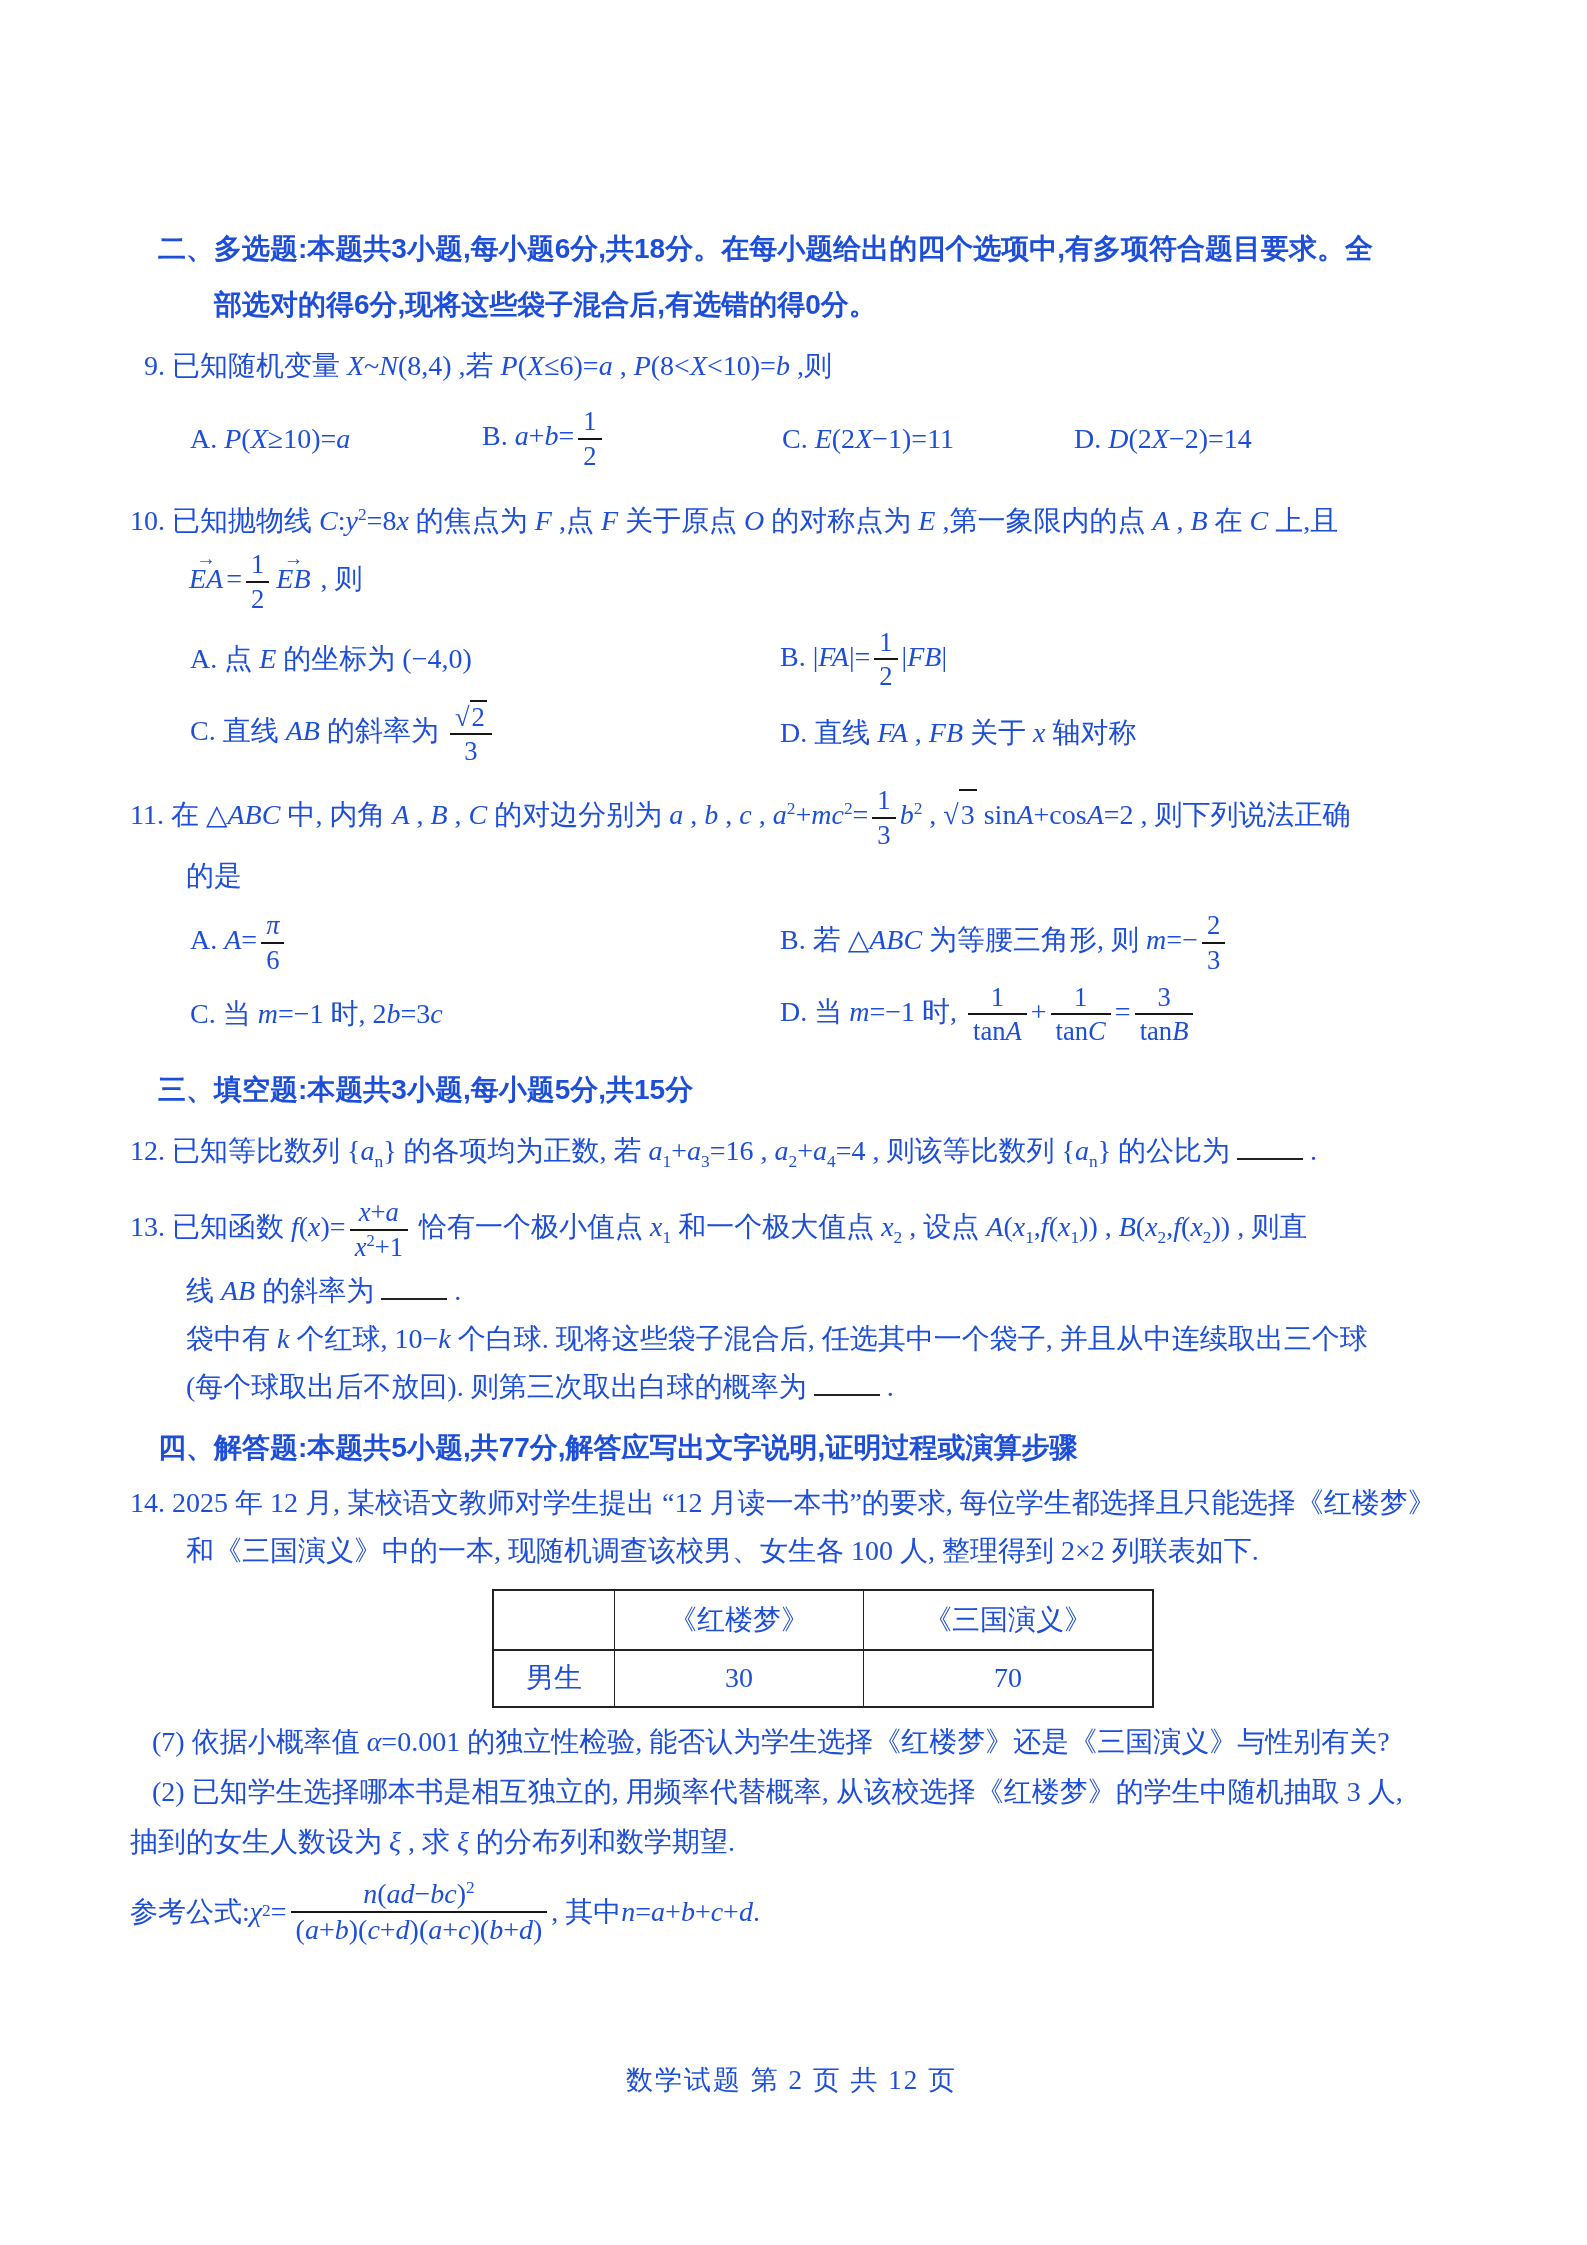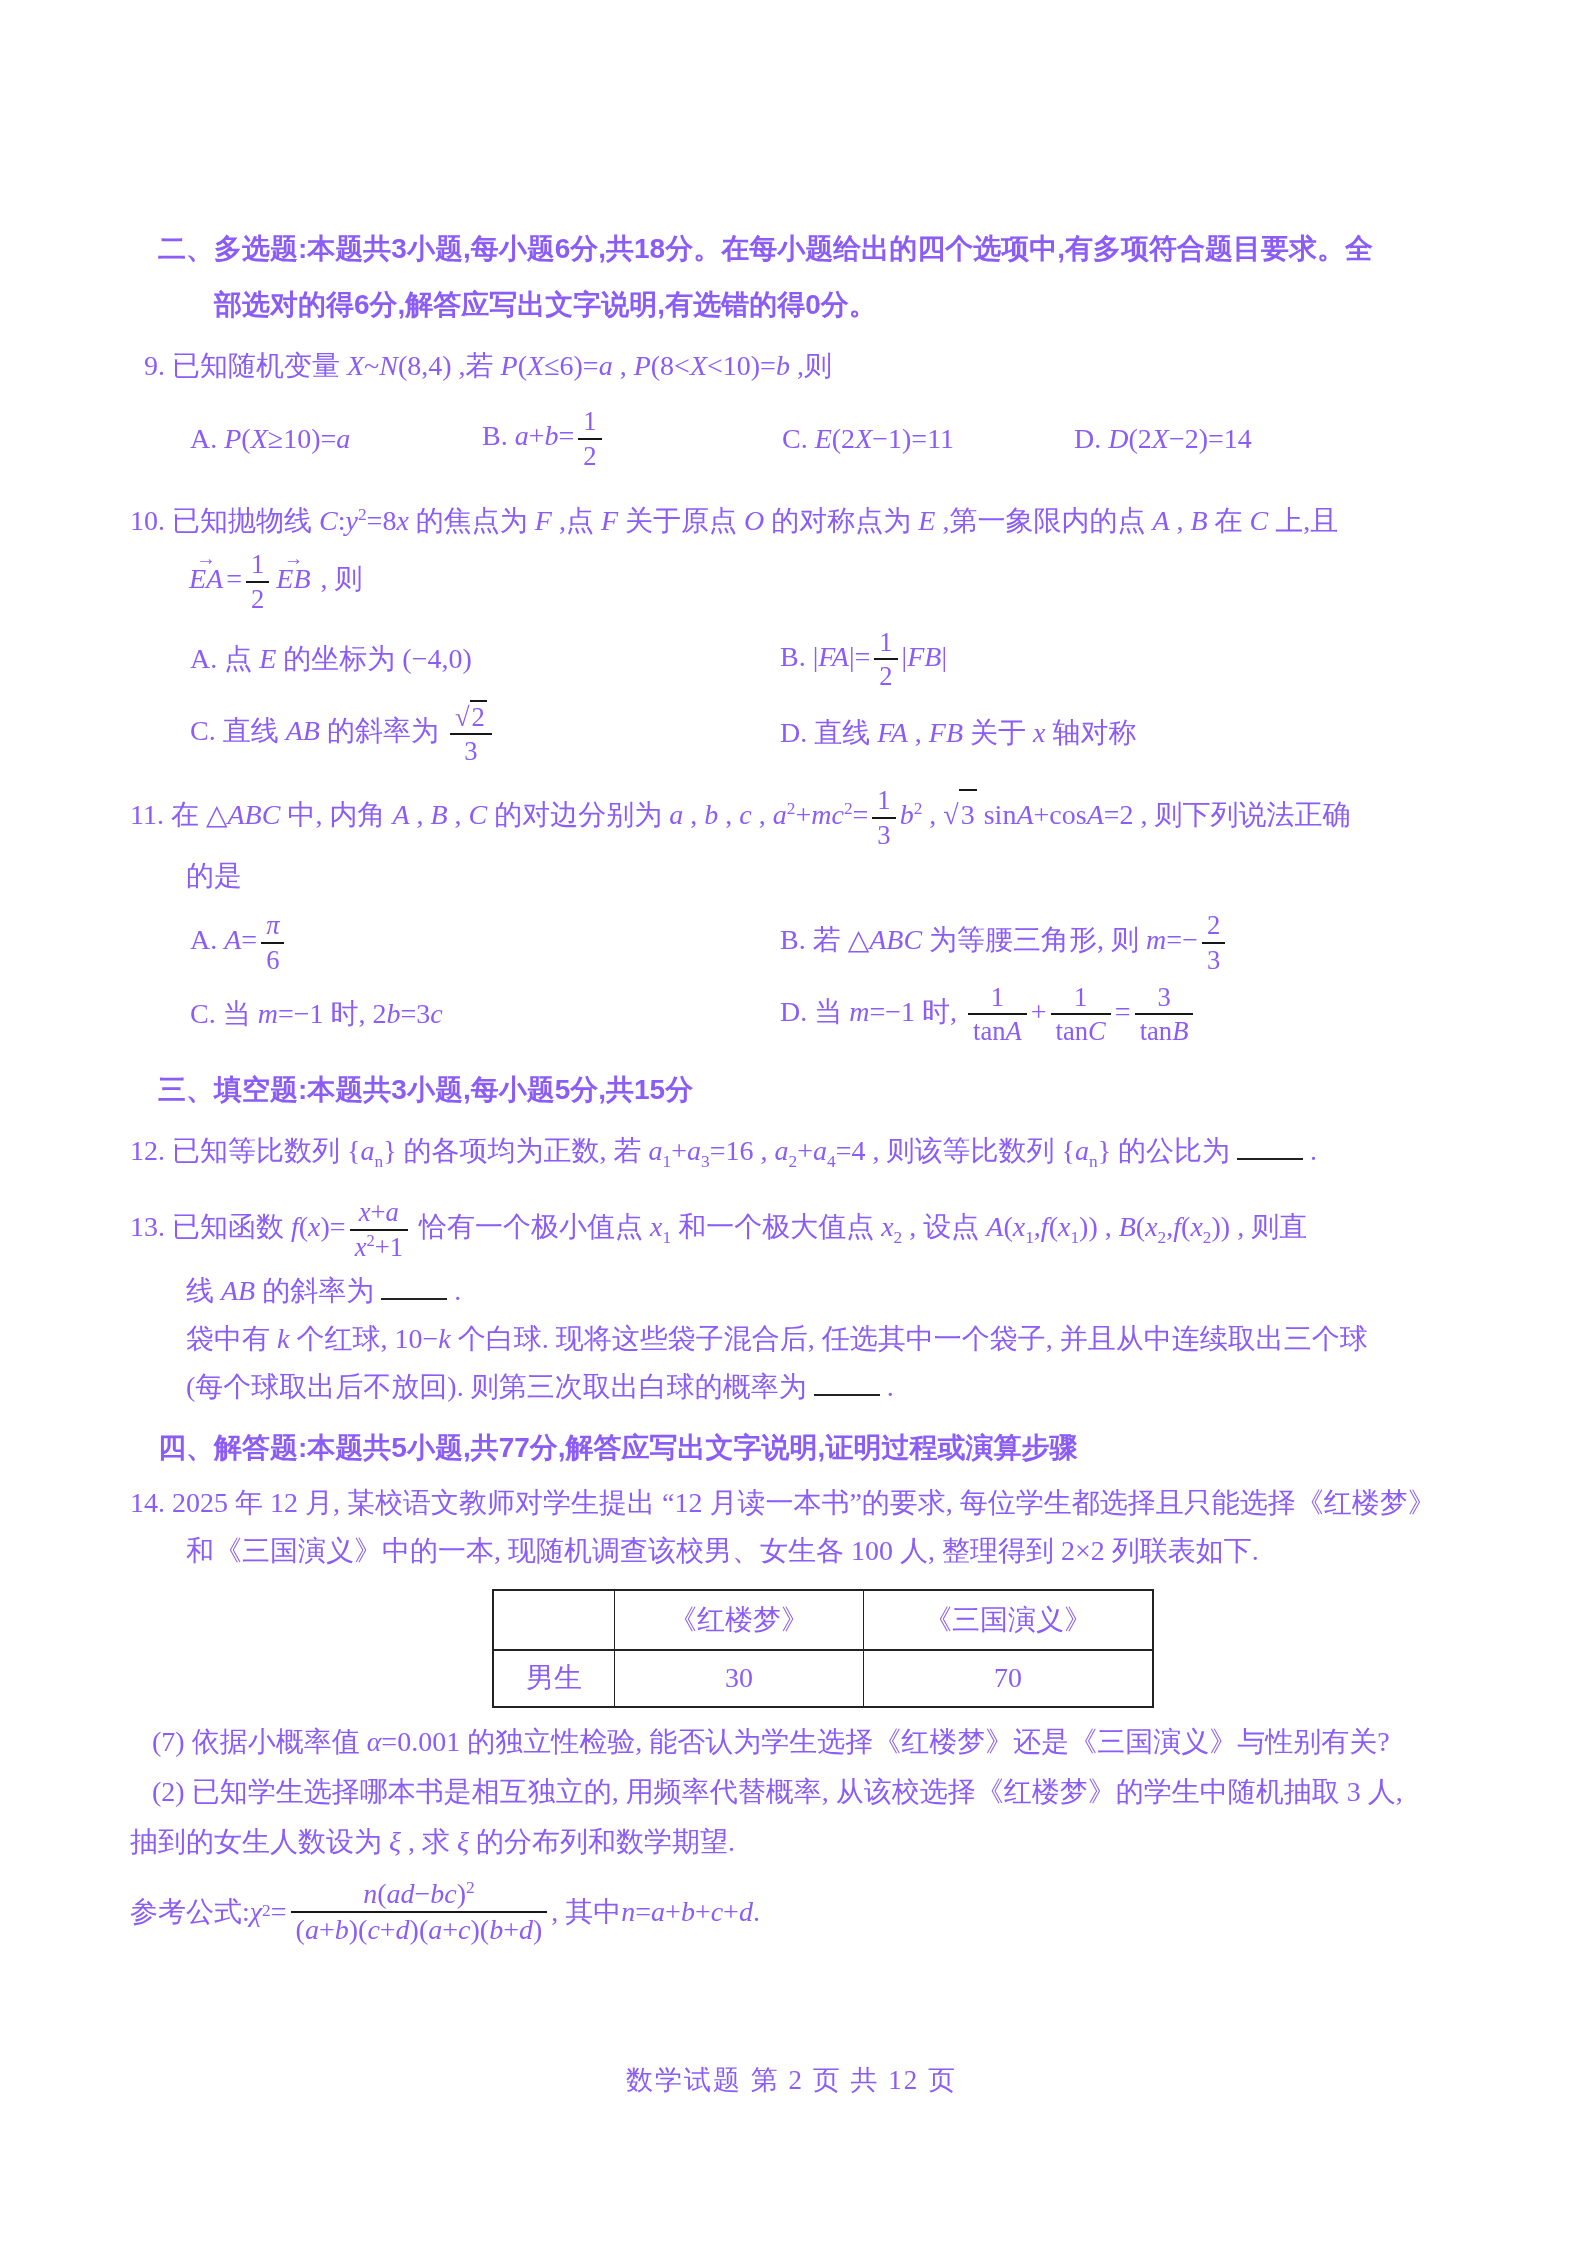--- a/index.html
+++ b/index.html
@@ -1,20 +1,20 @@
 <!DOCTYPE html>
 <html><head>
 <meta charset="utf-8">
 <style>
   html,body{margin:0;padding:0;background:#ffffff;}
   .page{
     position:relative;
     width:1587px;height:2245px;
     background:#ffffff;
-    color:#8b5cf6;
+    color:#1d4ed8;
     font-family:"Liberation Serif","DejaVu Serif",serif;
     font-size:28px;
     overflow:hidden;
   }
   .content{position:absolute;left:130px;top:224px;width:1400px;}
   .l{white-space:nowrap;line-height:48px;}
   .sec{
     font-family:"Liberation Sans","DejaVu Sans",sans-serif;
     font-weight:700;margin-left:28px;line-height:50px;white-space:nowrap;
   }
@@ -56,21 +56,21 @@
   .formula-line{margin-top:12px;line-height:1.2;white-space:nowrap;display:flex;align-items:center;}
   .formula-line .frac{font-size:1em;}
 </style>
 </head>
 <body>
 
 <div class="page">
   <div class="content">
 
     <div class="sec">二、多选题:本题共3小题,每小题6分,共18分。在每小题给出的四个选项中,有多项符合题目要求。全</div>
-    <div class="sec mt-6" style="margin-left:84px;">部选对的得6分,解答应写出文字说明,有选错的得0分。</div>
+    <div class="sec mt-6" style="margin-left:84px;">部选对的得6分,现将这些袋子混合后,有选错的得0分。</div>
 
     <div>
       <div class="l num1 mt-12"><span class="mt">9. 已知随机变量 </span><span class="mi">X</span><span class="mt">~</span><span class="mi">N</span><span class="mt">(8,4) ,若 </span><span class="mi">P</span><span class="mt">(</span><span class="mi">X</span><span class="mt">≤6)=</span><span class="mi">a</span><span class="mt"> , </span><span class="mi">P</span><span class="mt">(8&lt;</span><span class="mi">X</span><span class="mt">&lt;10)=</span><span class="mi">b</span><span class="mt"> ,则</span></div>
       <div class="optrow4 mt-16">
         <div class="opt"><span class="mt">A. </span><span class="mi">P</span><span class="mt">(</span><span class="mi">X</span><span class="mt">≥10)=</span><span class="mi">a</span></div>
         <div class="opt"><span class="mt">B. </span><span class="mi">a</span><span class="mt">+</span><span class="mi">b</span><span class="mt">=</span><span class="frac"><span class="fnum"><span class="mt">1</span></span><span class="fden"><span class="mt">2</span></span></span></div>
         <div class="opt"><span class="mt">C. </span><span class="mi">E</span><span class="mt">(2</span><span class="mi">X</span><span class="mt">−1)=11</span></div>
         <div class="opt"><span class="mt">D. </span><span class="mi">D</span><span class="mt">(2</span><span class="mi">X</span><span class="mt">−2)=14</span></div>
       </div>
     </div>

